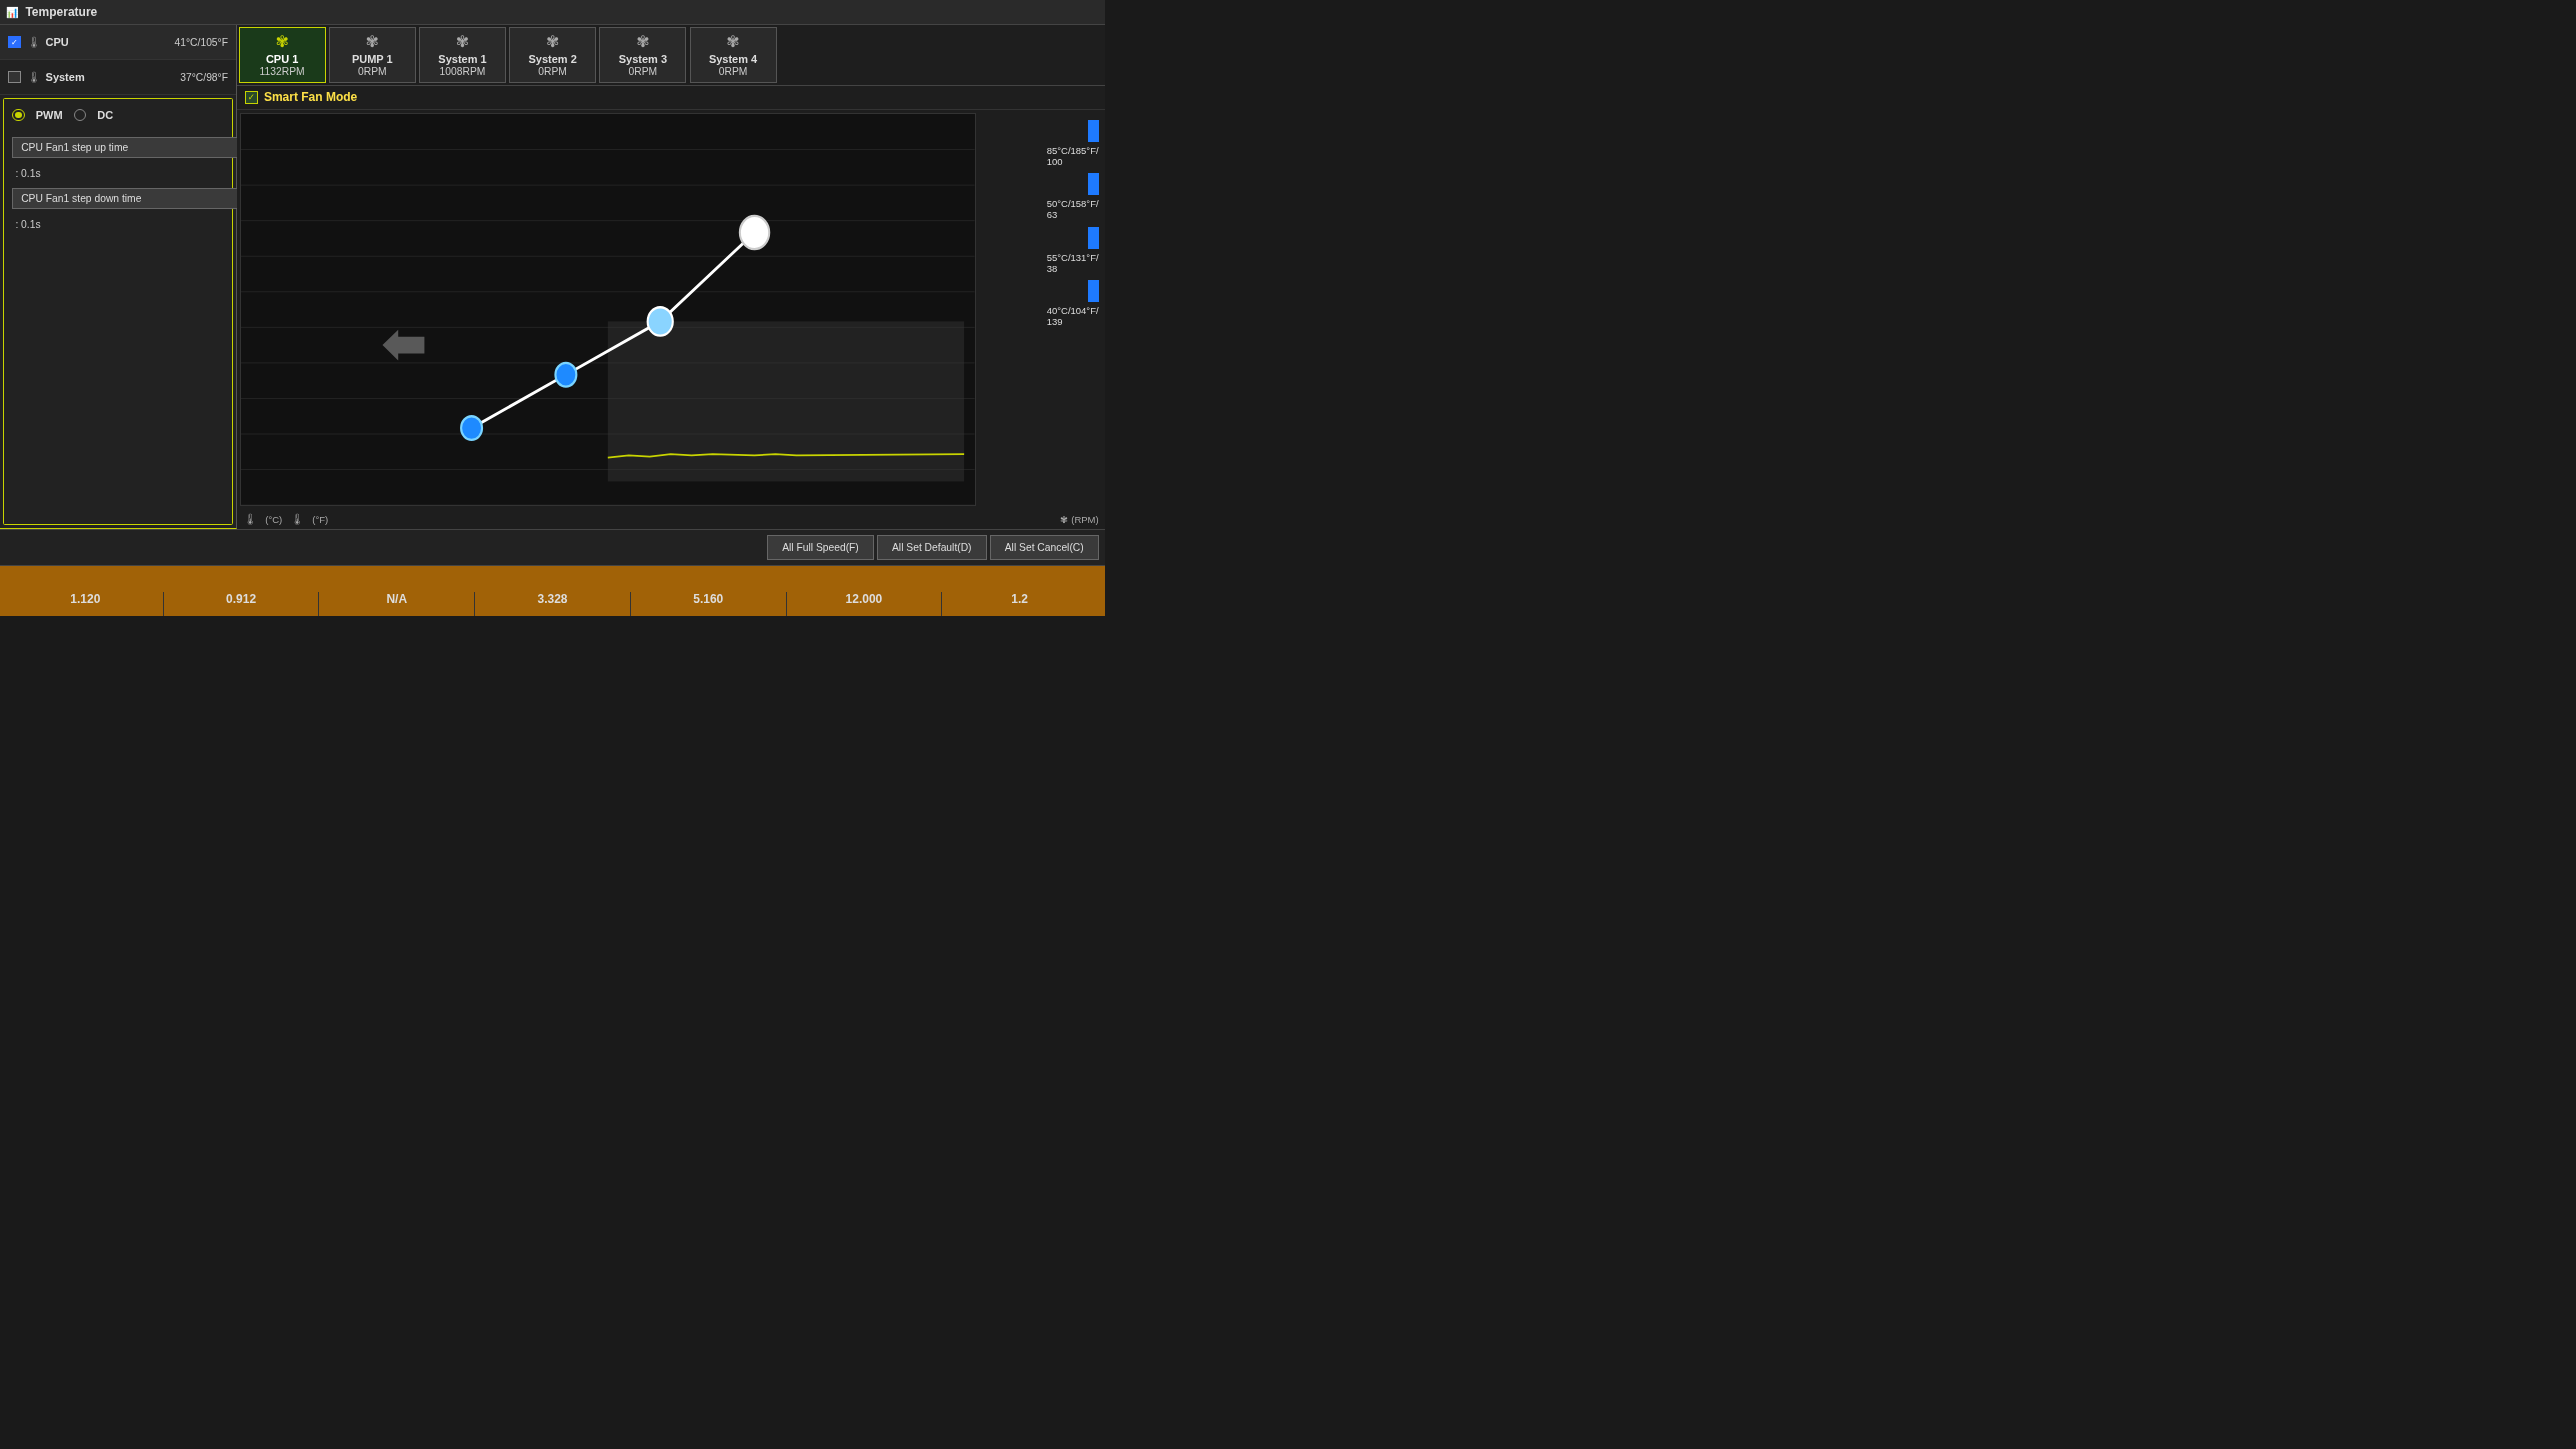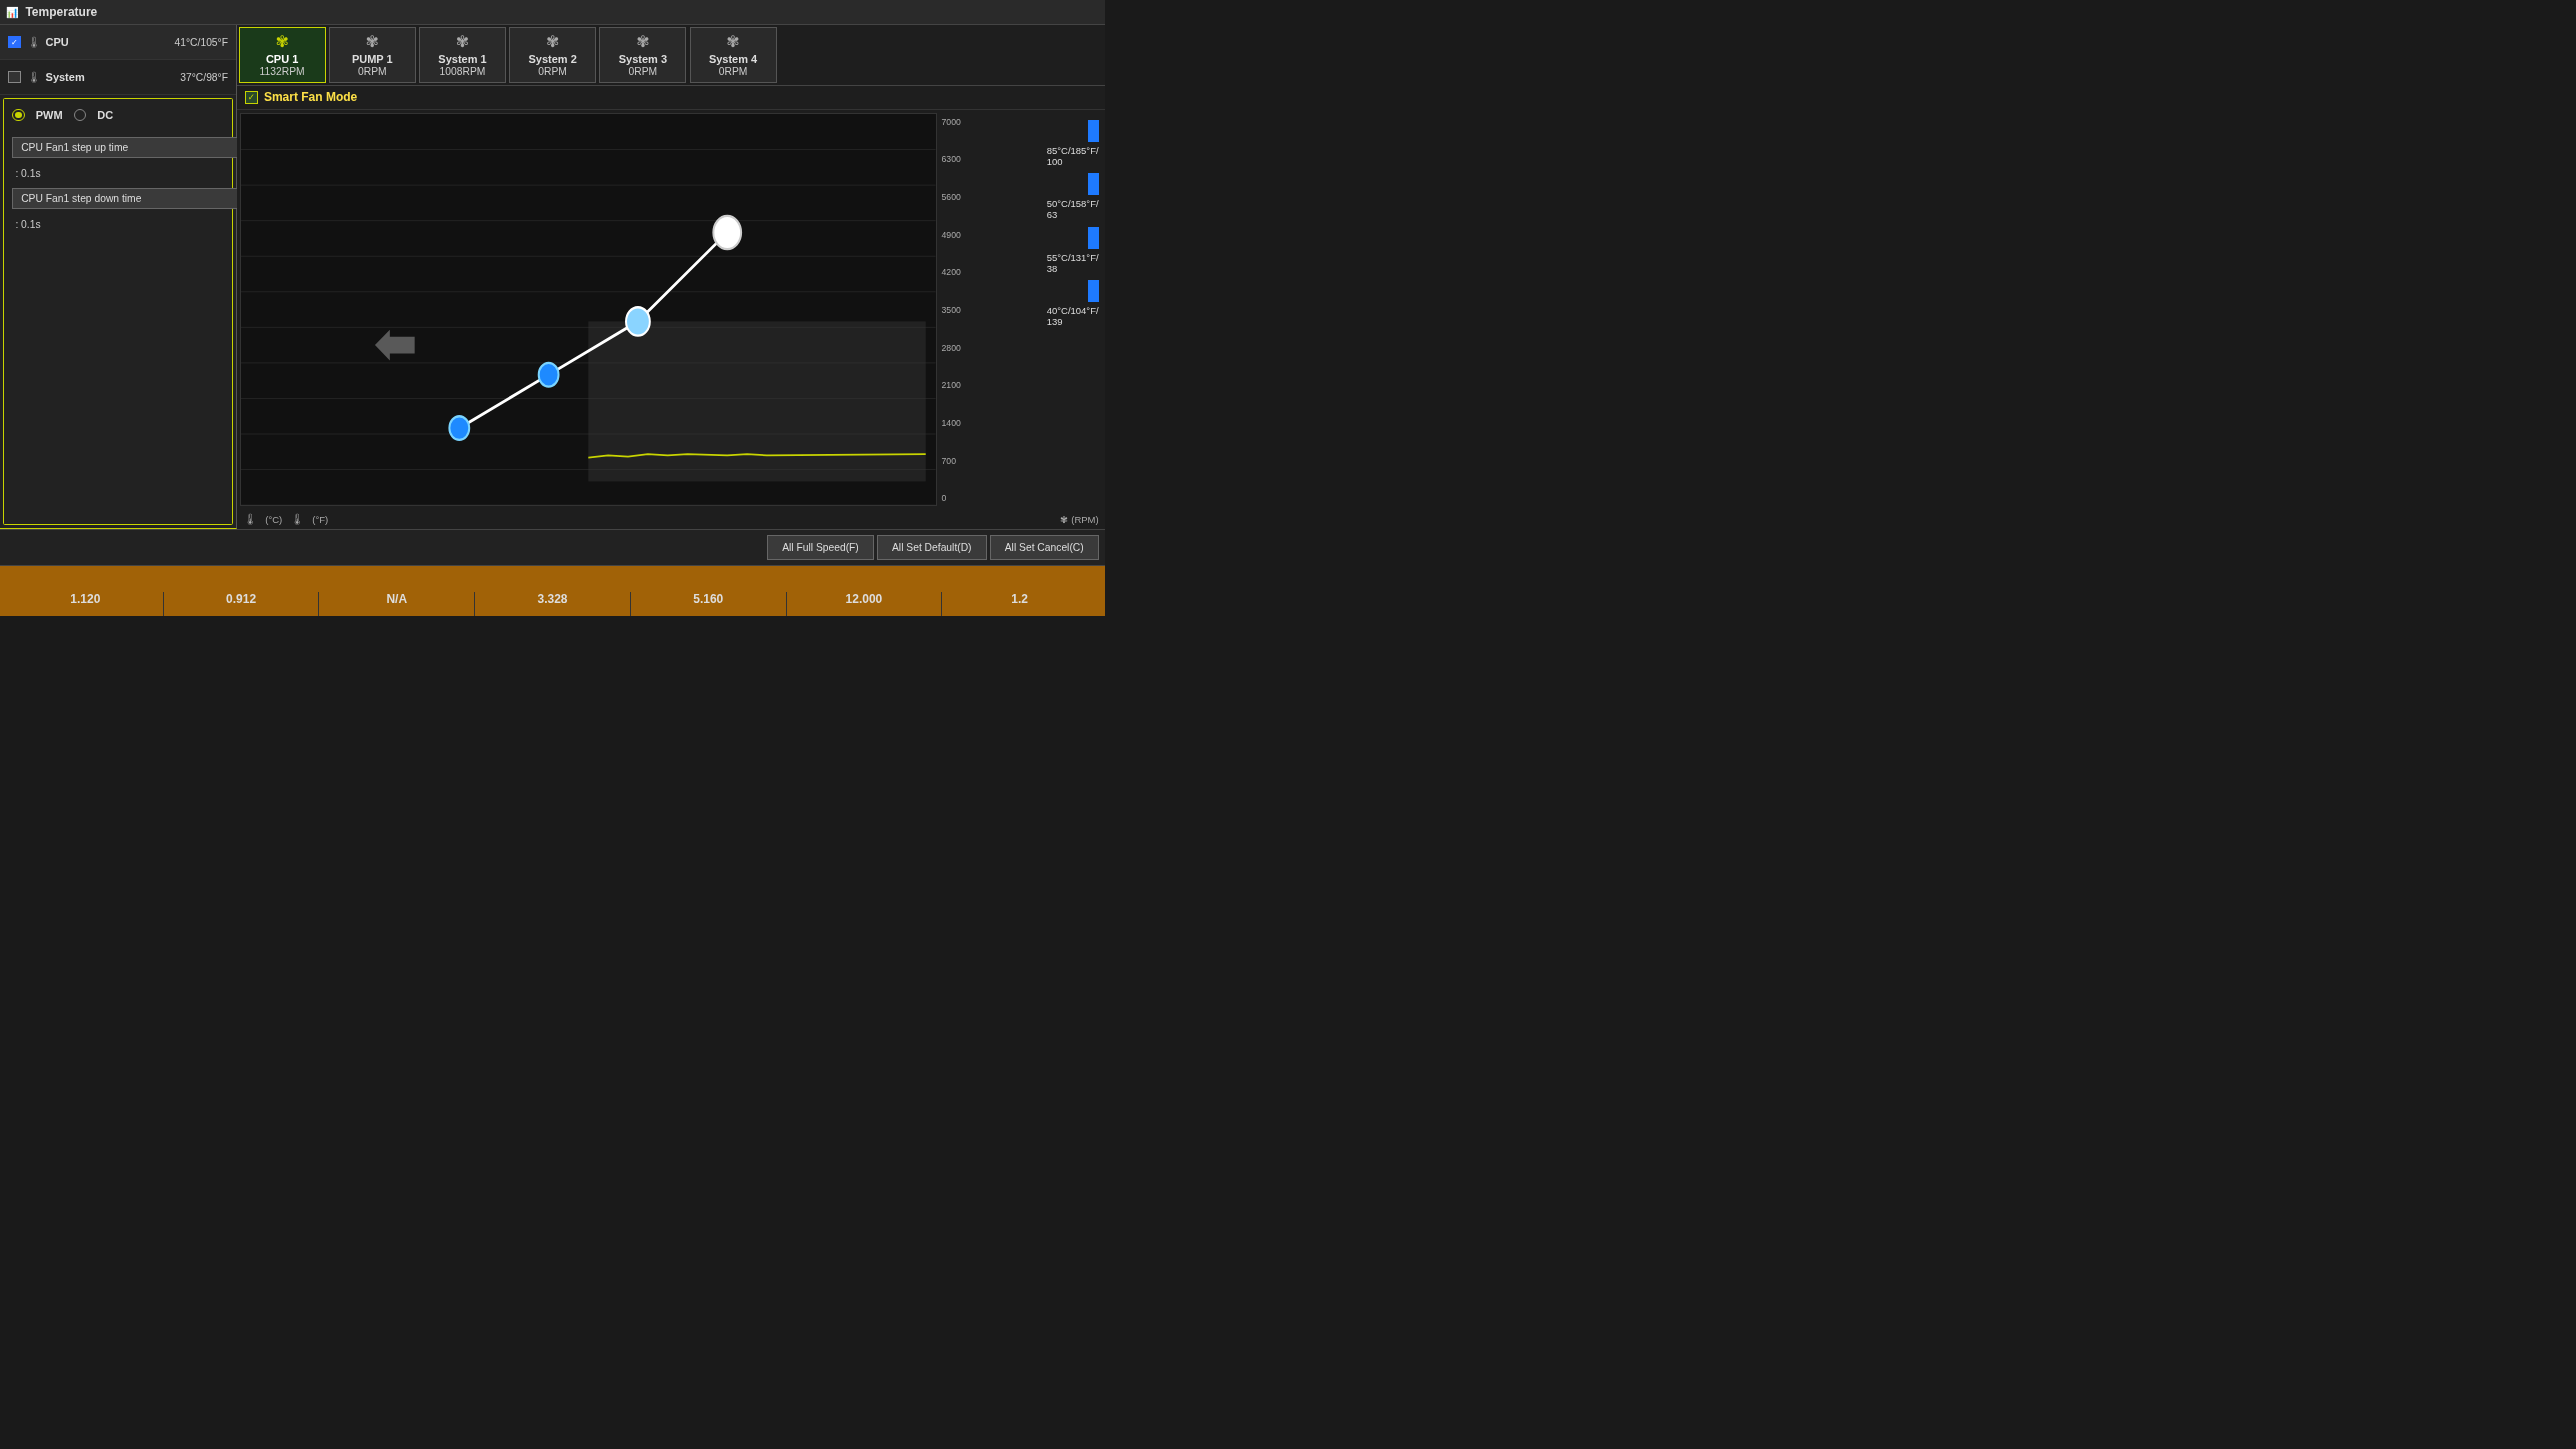--- a/index.html
+++ b/index.html
@@ -409,33 +409,20 @@
           <circle cx="310" cy="220" r="10" fill="#1e8aff" stroke="#7ad4ff" stroke-width="2"></circle>
 
           <circle cx="400" cy="175" r="12" fill="#8ad4ff" stroke="white" stroke-width="2"></circle>
 
           <circle cx="490" cy="100" r="14" fill="white" stroke="#cccccc" stroke-width="2"></circle>
 
           <polygon points="135,195 150,208 150,202 175,202 175,188 150,188 150,182" fill="#777" opacity="0.7"></polygon>
         </svg>
       </div>
 
-      <div class="y-axis-right">
-        <span>7000</span>
-        <span>6300</span>
-        <span>5600</span>
-        <span>4900</span>
-        <span>4200</span>
-        <span>3500</span>
-        <span>2800</span>
-        <span>2100</span>
-        <span>1400</span>
-        <span>700</span>
-        <span>0</span>
-      </div>
 
       <div class="temp-legend">
         <div class="temp-legend-row">
           <div class="temp-bar"></div>
           <div>
             <div class="temp-info">85°C/185°F/</div>
             <div class="temp-info">100</div>
           </div>
         </div>
         <div class="temp-legend-row">

